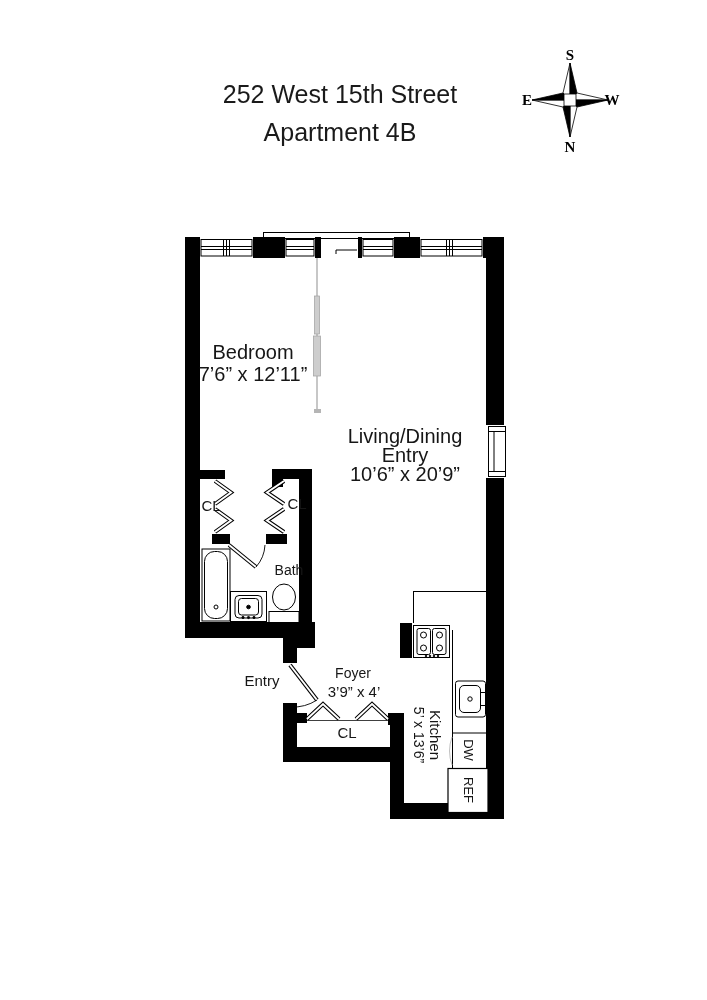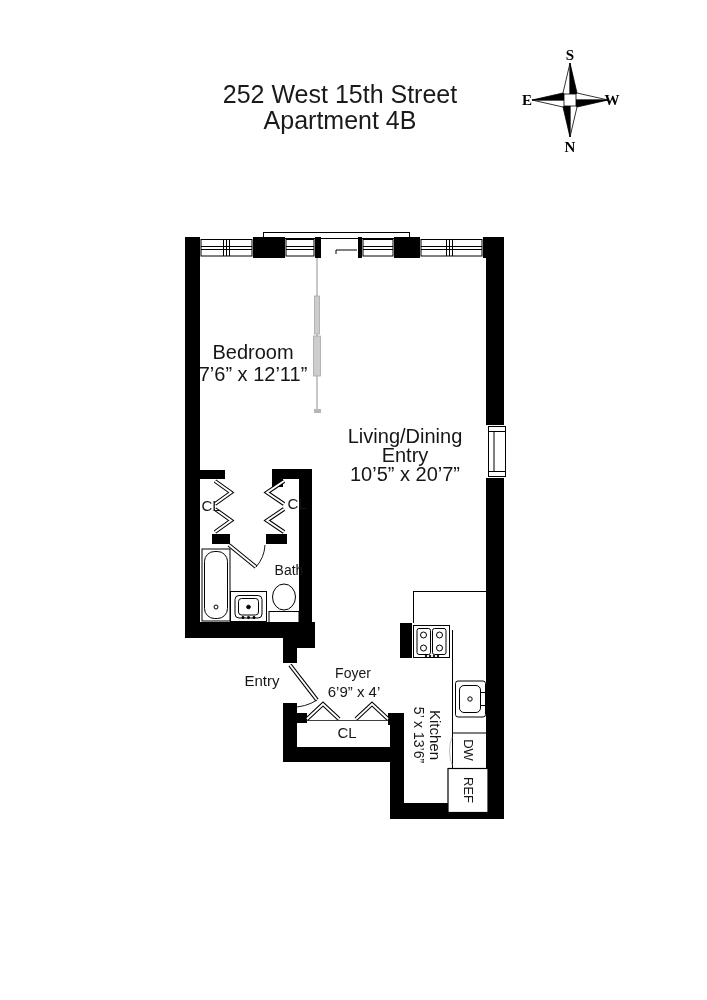--- a/index.html
+++ b/index.html
@@ -175,41 +175,41 @@
     <polygon points="608,100 577,107 570,100" fill="#000000"></polygon>
     <polygon points="570,137 577,107 570,100" fill="#ffffff"></polygon>
     <polygon points="570,137 563,107 570,100" fill="#000000"></polygon>
     <polygon points="532,100 563,107 570,100" fill="#ffffff"></polygon>
     <polygon points="532,100 563,93 570,100" fill="#000000"></polygon>
     <rect x="564" y="94" width="12" height="12" fill="#ffffff"></rect>
   </g>
 </svg>
 
 <div class="title-line" style="top:80px">252 West 15th Street</div>
-<div class="title-line" style="top:106px">Apartment 4B</div>
+<div class="title-line" style="top:118px">Apartment 4B</div>
 
 <div class="compass-letter" style="left:570px;top:55px">S</div>
 <div class="compass-letter" style="left:570px;top:147px">N</div>
 <div class="compass-letter" style="left:527px;top:100px">E</div>
 <div class="compass-letter" style="left:612px;top:100px">W</div>
 
 <div class="lbl s16" style="left:253px;top:352px">Bedroom</div>
 <div class="lbl s16" style="left:253px;top:374px">7’6” x 12’11”</div>
 
 <div class="lbl s16" style="left:405px;top:436px">Living/Dining</div>
 <div class="lbl s16" style="left:405px;top:455px">Entry</div>
-<div class="lbl s16" style="left:405px;top:474px">10’5” x 20’7”</div>
+<div class="lbl s16" style="left:405px;top:474px">10’6” x 20’9”</div>
 
 <div class="lbl s15" style="left:211px;top:506px">CL</div>
 <div class="lbl s15" style="left:297px;top:504px">CL</div>
 <div class="lbl s17" style="left:289px;top:570px">Bath</div>
 
 <div class="lbl s15" style="left:262px;top:681px">Entry</div>
 <div class="lbl s17" style="left:353px;top:673px">Foyer</div>
-<div class="lbl s15" style="left:354px;top:692px">6’9” x 4’</div>
+<div class="lbl s15" style="left:354px;top:692px">3’9” x 4’</div>
 <div class="lbl s15" style="left:347px;top:733px">CL</div>
 
 <div class="lbl rot" style="left:427px;top:735px">
   <div class="s15">Kitchen</div>
   <div class="s14">5’ x 13’6”</div>
 </div>
 <div class="lbl rot s13" style="left:468px;top:750px">DW</div>
 <div class="lbl rot s13" style="left:468px;top:790px">REF</div>
 
 </body></html>

